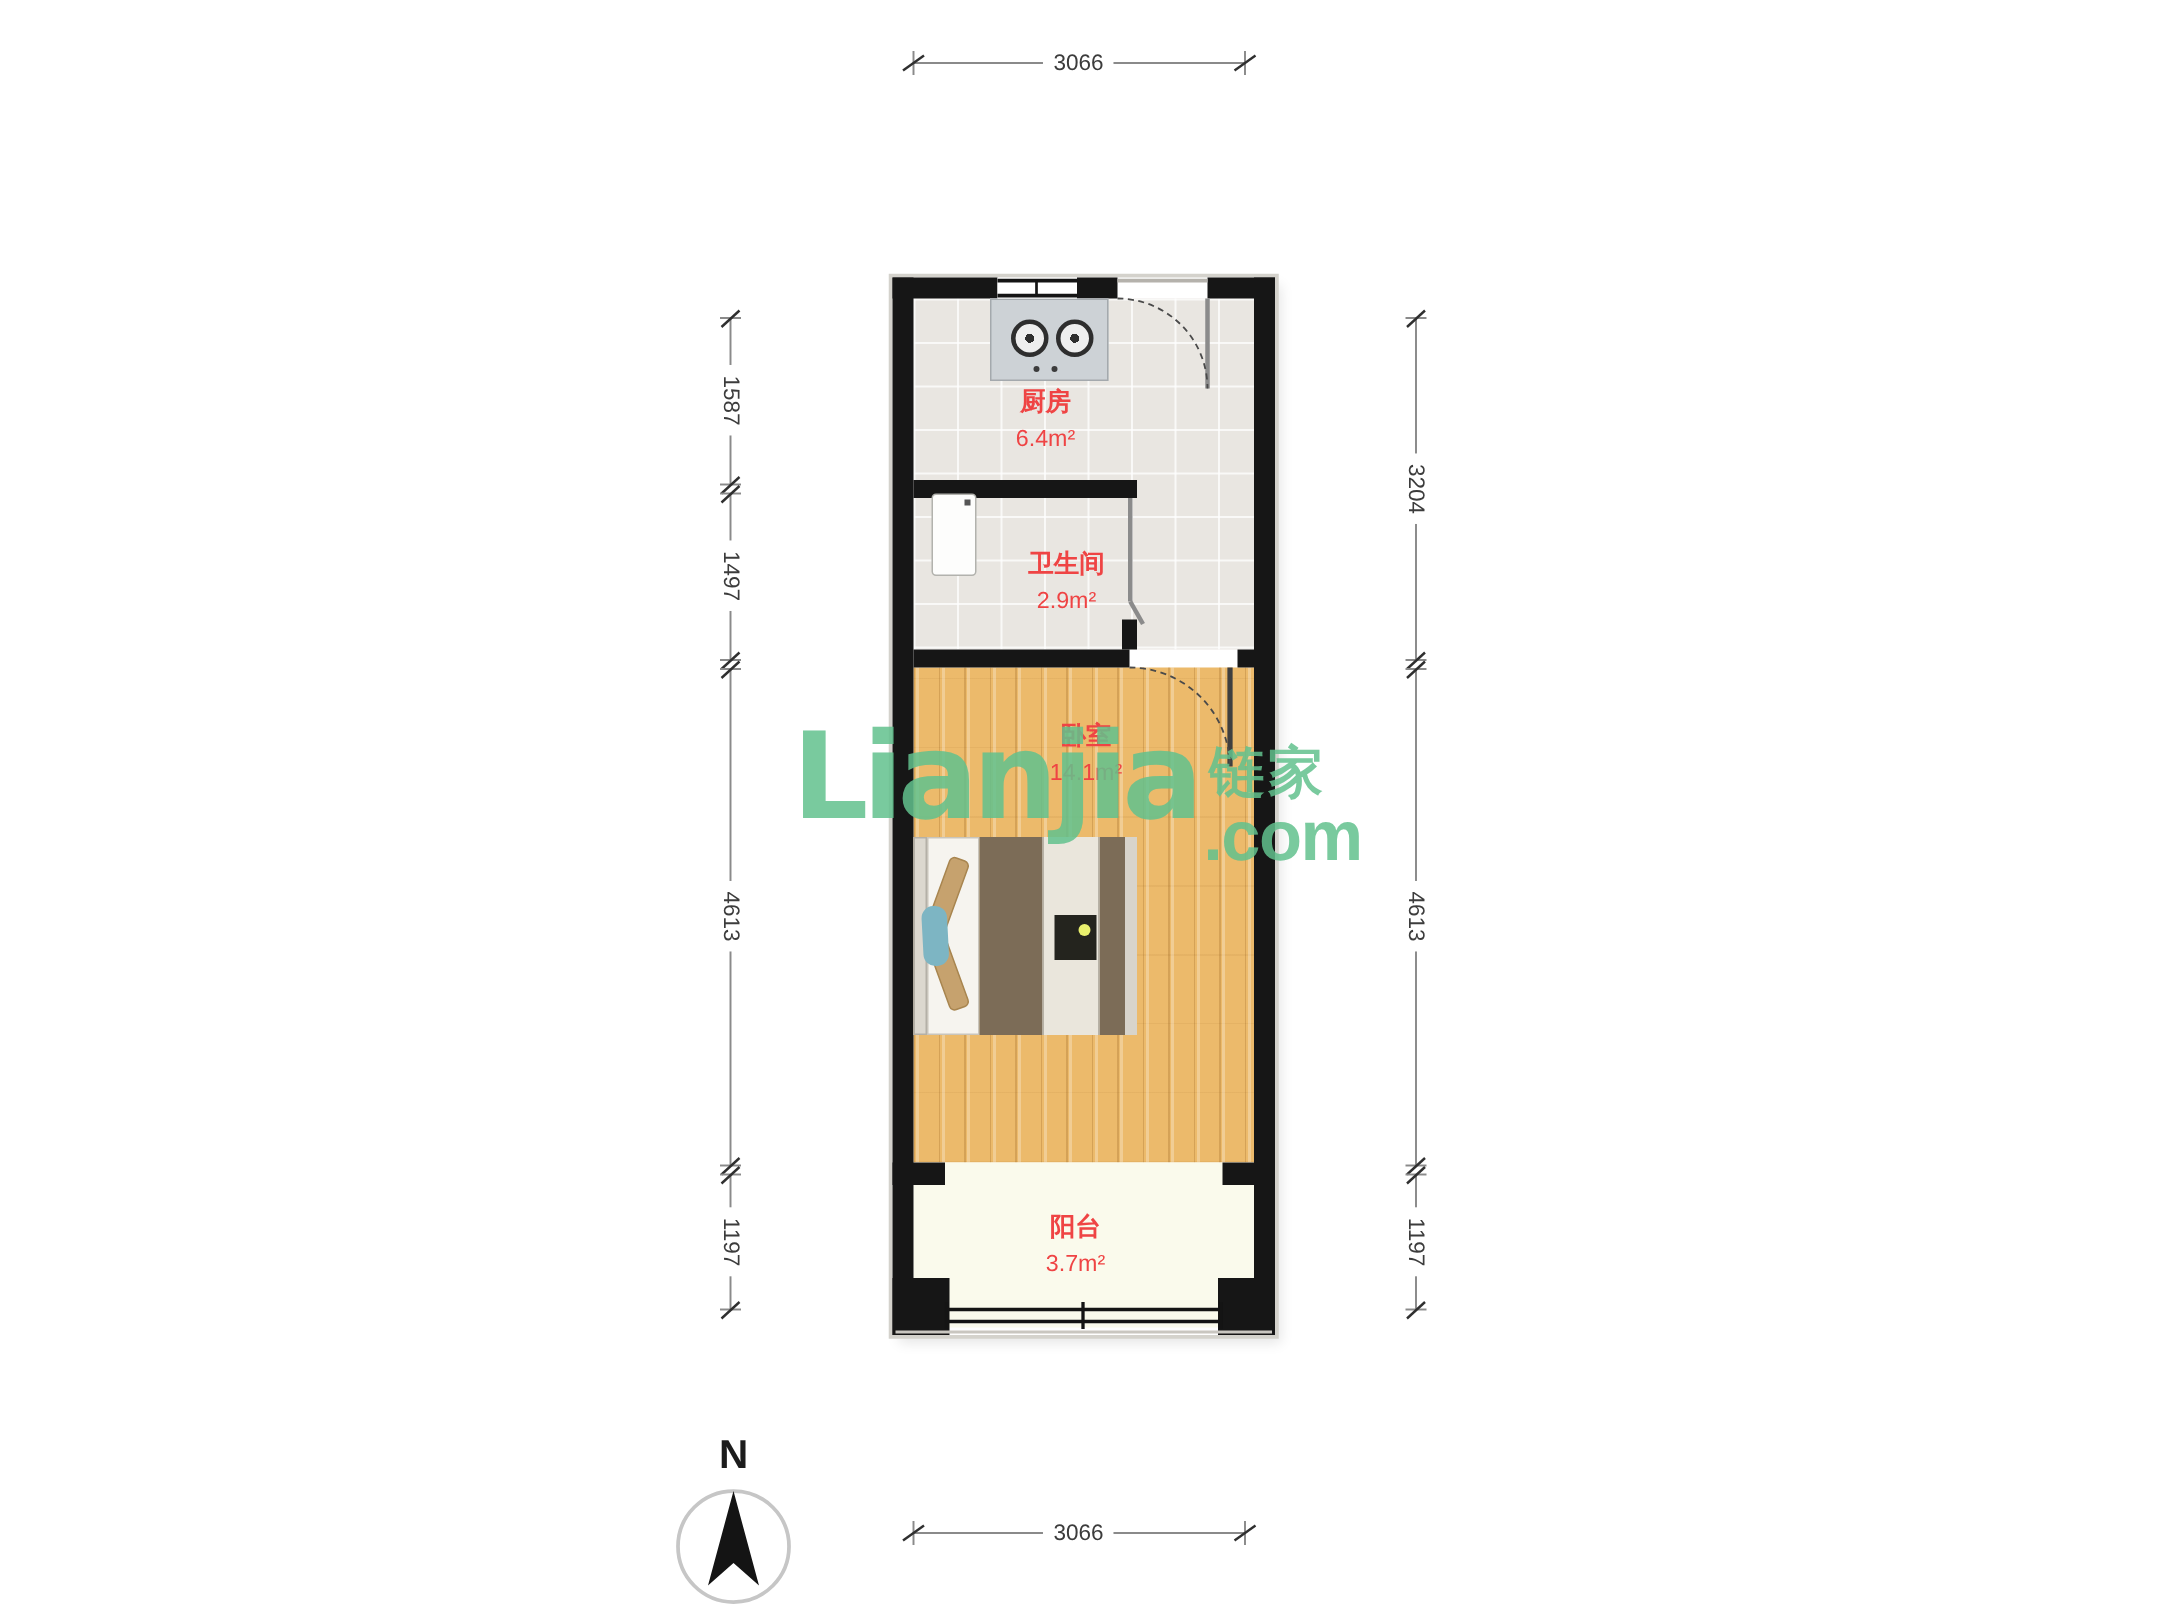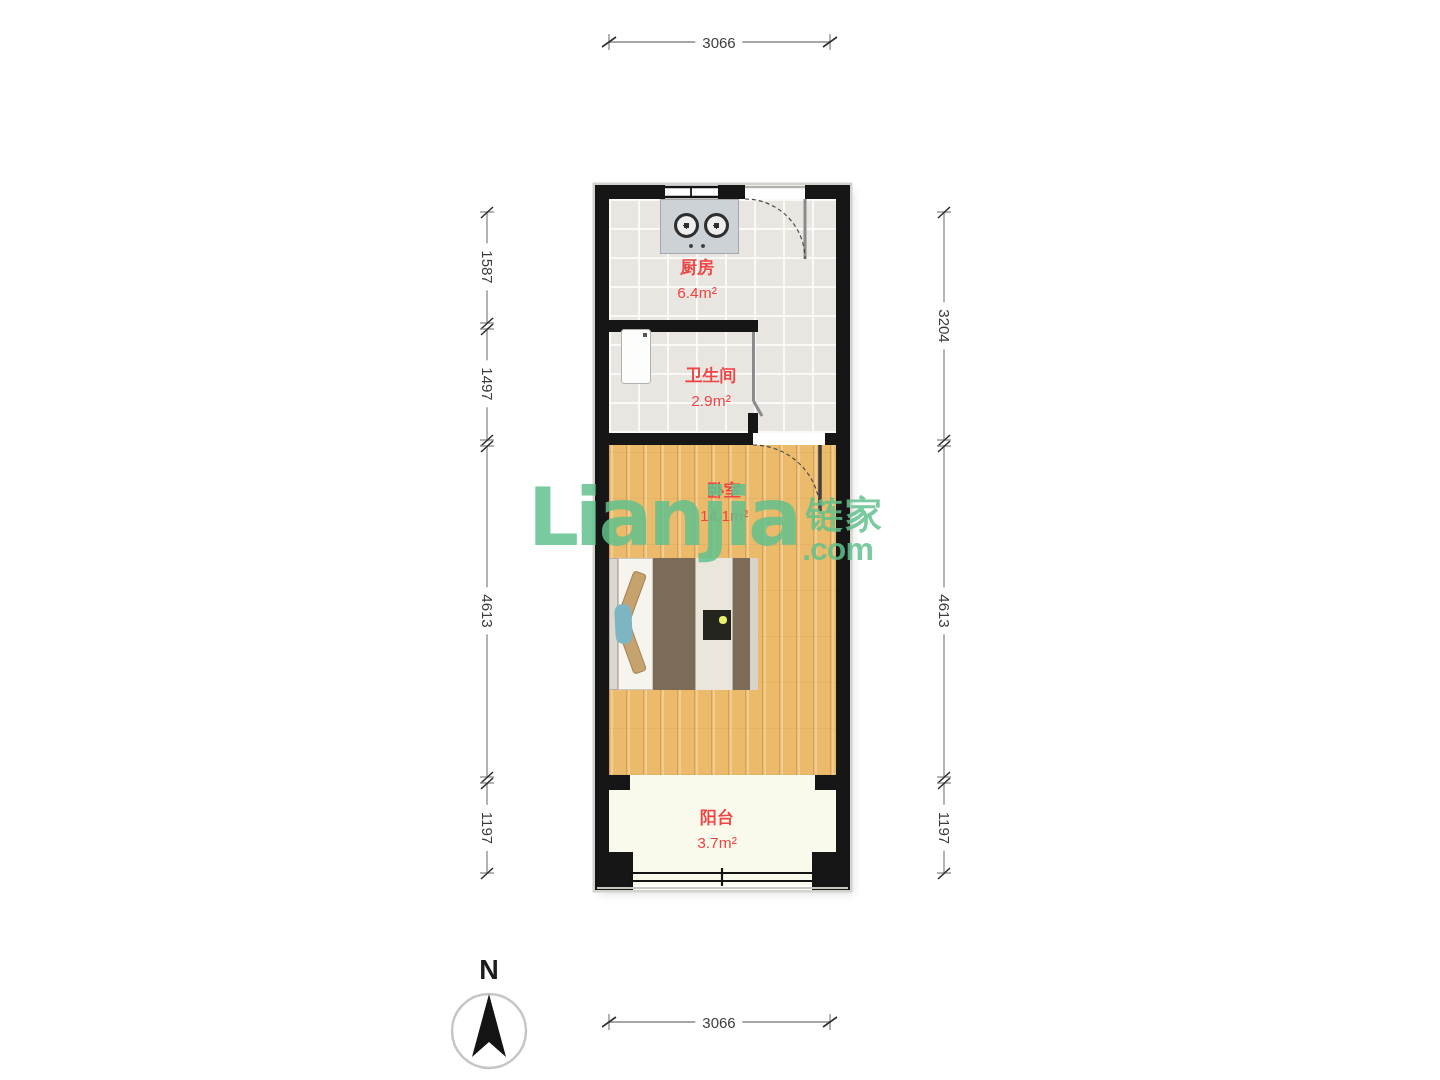--- a/index.html
+++ b/index.html
@@ -57,21 +57,21 @@
   .bed-blue{left:6px;top:46px;width:17px;height:40px;background:#7db5c3;border-radius:8px;transform:rotate(-3deg);}
   .bed-tab{left:94px;top:52px;width:28px;height:30px;background:#24241e;}
   .bed-tab .yellow{position:absolute;right:4px;top:6px;width:8px;height:8px;border-radius:50%;background:#e9f06d;}
   
   .watermark{position:absolute;left:528px;top:478px;z-index:10;display:flex;align-items:flex-start;
     pointer-events:none;}
   .wm-big{font-size:80px;font-weight:bold;letter-spacing:-4px;line-height:1.0;
     font-family:"DejaVu Sans",sans-serif;}
   .wm-side{margin-left:8px;margin-top:18px;font-weight:bold;line-height:1.0;}
   .wm-cn{font-size:37px;letter-spacing:2px;}
-  .wm-com{font-size:32px;margin-left:-4px;letter-spacing:-1px;}
+  .wm-com{font-size:47px;margin-left:-4px;letter-spacing:-1px;}
 </style>
 </head>
 <body>
 
 <div class="canvas">
 
   <svg width="1440" height="1080">
     <g class="dim">
       <line x1="609" y1="42" x2="830" y2="42"></line>
       <line x1="609" y1="34" x2="609" y2="50"></line>

